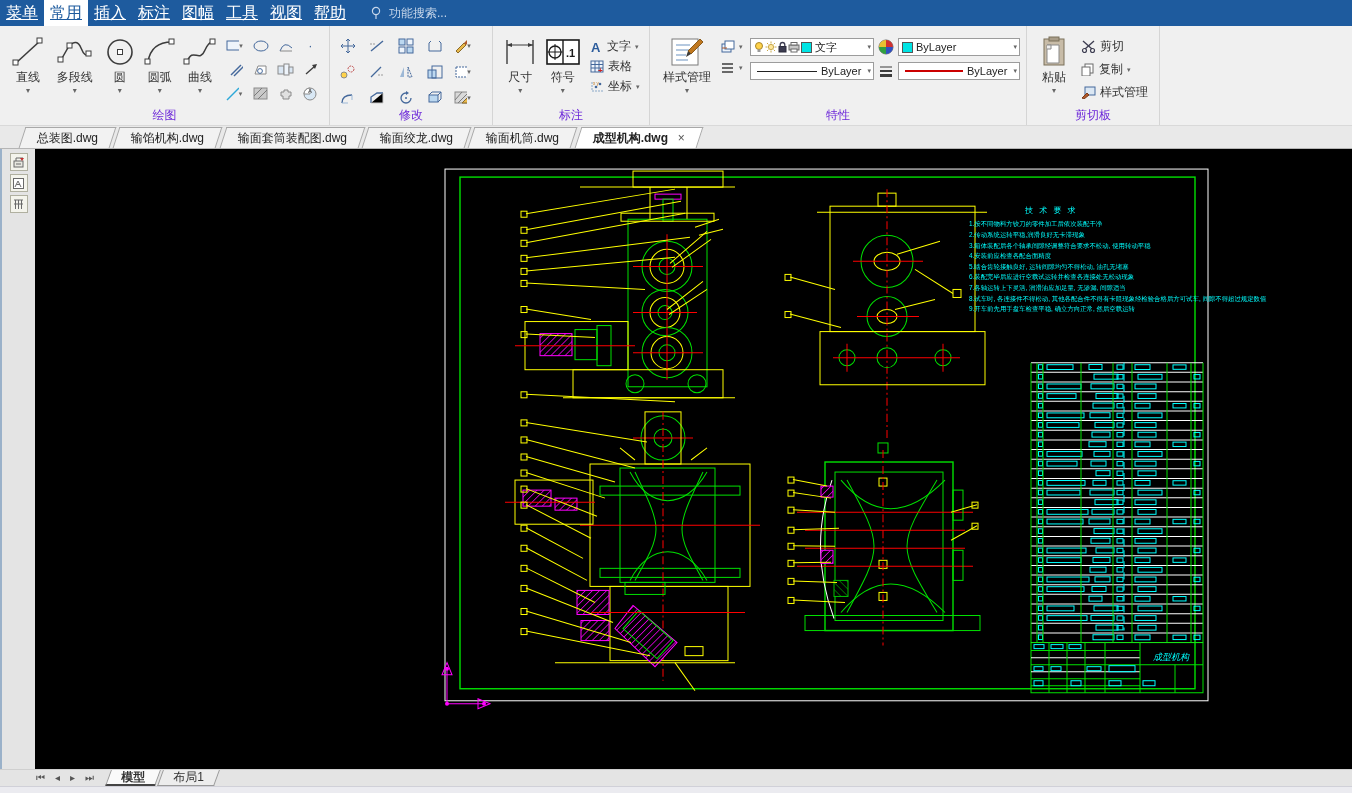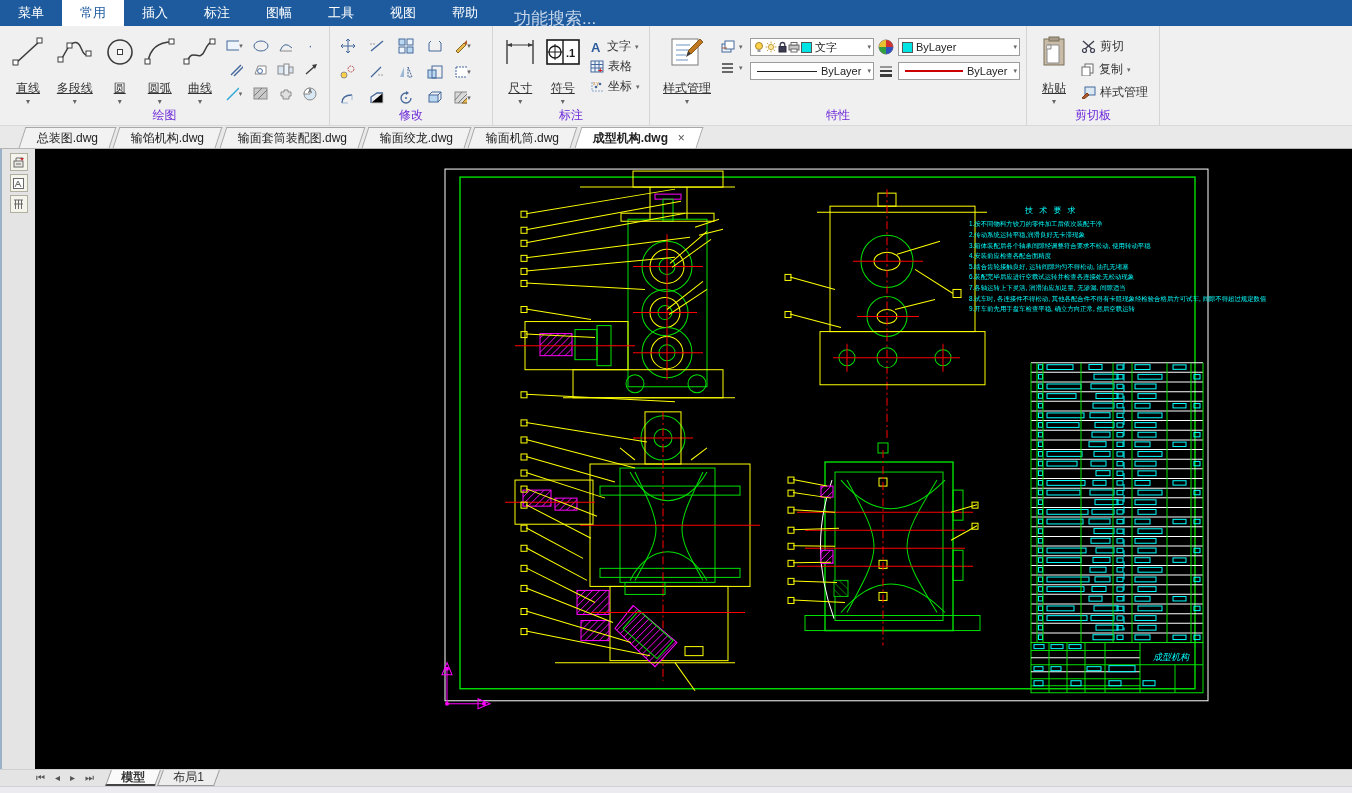--- a/index.html
+++ b/index.html
@@ -1,30 +1,30 @@
 <!DOCTYPE html>
 <html><head>
 <meta charset="utf-8">
 <style>
   * { margin:0; padding:0; box-sizing:border-box; }
   html,body { width:1352px; height:793px; overflow:hidden;
     font-family:"Liberation Sans","DejaVu Sans",sans-serif; background:#f0f0f0; }
 
   
   .titlebar { height:26px; background:#1e5b9e; display:flex; align-items:stretch; }
-  .menu-item { color:#fff; font-size:13px; padding:0 18px; display:flex; align-items:center; cursor:default; }
+  .menu-item { color:#fff; font-size:16px; padding:0 6px; display:flex; align-items:center; cursor:default;text-decoration:underline; }
   .menu-item.active { background:#ffffff; color:#1e5b9e; }
-  .search-box { display:flex; align-items:center; color:#c6d6ea; font-size:17px; margin-left:18px; gap:7px;flex-direction:column; }
+  .search-box { display:flex; align-items:center; color:#c6d6ea; font-size:12px; margin-left:18px; gap:7px; }
 
   
   .ribbon { height:100px; background:#f0f0f0; display:flex; align-items:stretch; border-bottom:1px solid #d9d9d9; }
   .rgroup { position:relative; padding:4px 6px 16px 6px; border-right:1px solid #d5d5d5; display:flex; align-items:flex-start; }
   .rgroup-label { position:absolute; bottom:1px; left:0; right:0; text-align:center; font-size:12px; color:#6d28d9; }
   .bigbtn { width:46px; height:78px; display:flex; flex-direction:column; align-items:center; justify-content:flex-start; padding-top:4px; border:1px solid transparent; }
-  .bigbtn .blabel { font-size:12px; color:#333; margin-top:11px; white-space:nowrap;text-decoration:underline; }
+  .bigbtn .blabel { font-size:12px; color:#333; margin-top:0; white-space:nowrap; }
   .caret { font-size:8px; color:#666; line-height:6px; margin-top:2px; }
   .icon32 { width:38px; height:34px; display:flex; align-items:center; justify-content:center; }
   .smallgrid { display:grid; grid-auto-flow:row; gap:2px 3px; margin:6px 0 0 6px; }
   .sicon { width:19px; height:19px; display:flex; align-items:center; justify-content:center; font-size:13px; color:#44689b; }
   .sicon svg { display:block; }
   .scaret { font-size:7px; color:#666; width:7px; }
   .mini-col { display:flex; flex-direction:column; gap:3px; margin:8px 0 0 6px; }
   .mini-item { display:flex; align-items:center; gap:4px; font-size:12px; color:#333; white-space:nowrap; }
   .props-col { display:flex; flex-direction:column; gap:6px; margin:8px 0 0 4px; }
   .props-row { display:flex; align-items:center; gap:4px; }

